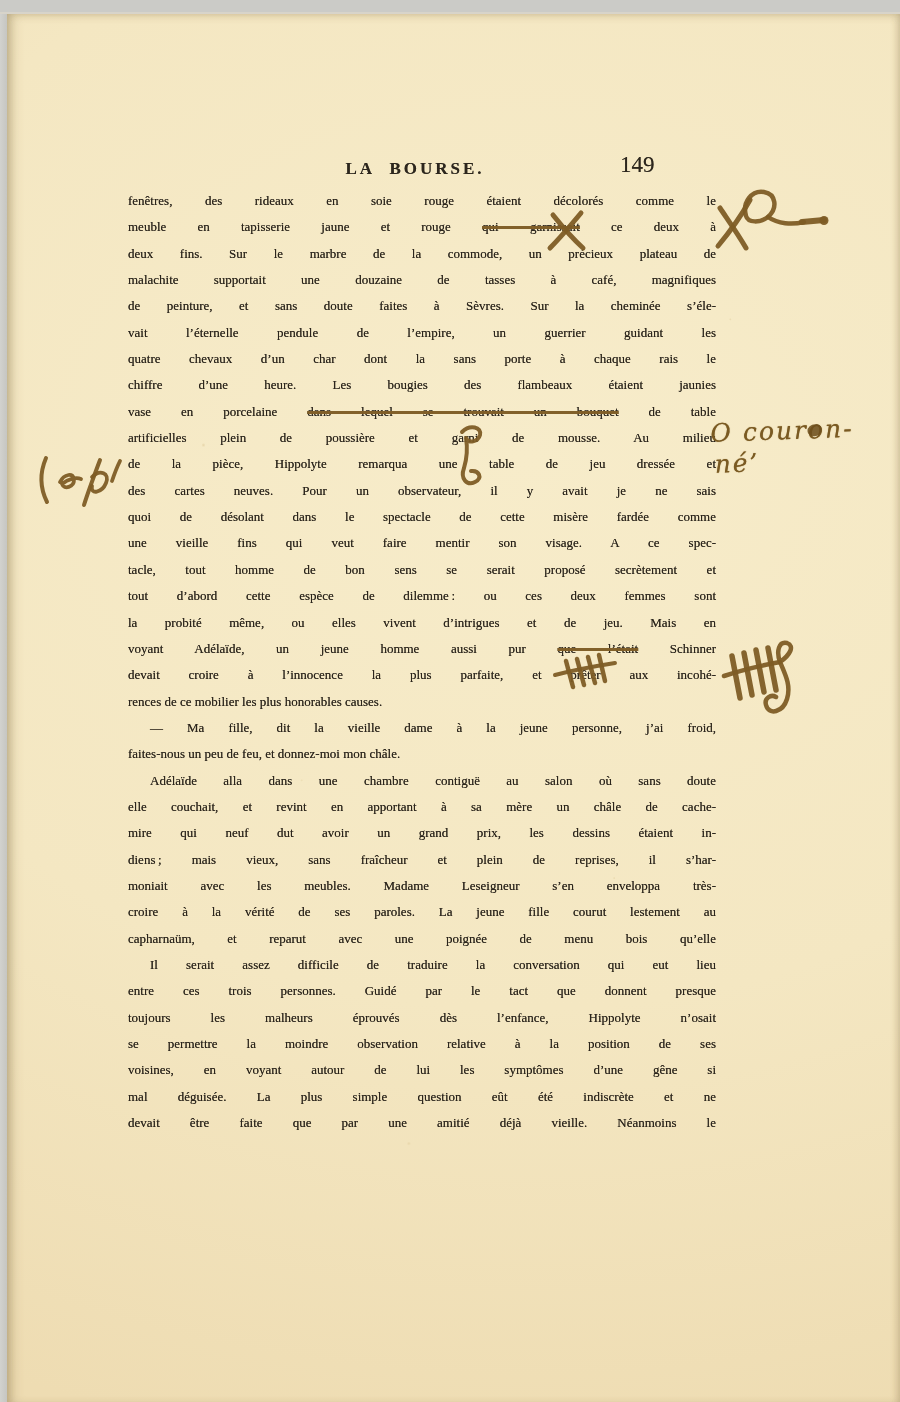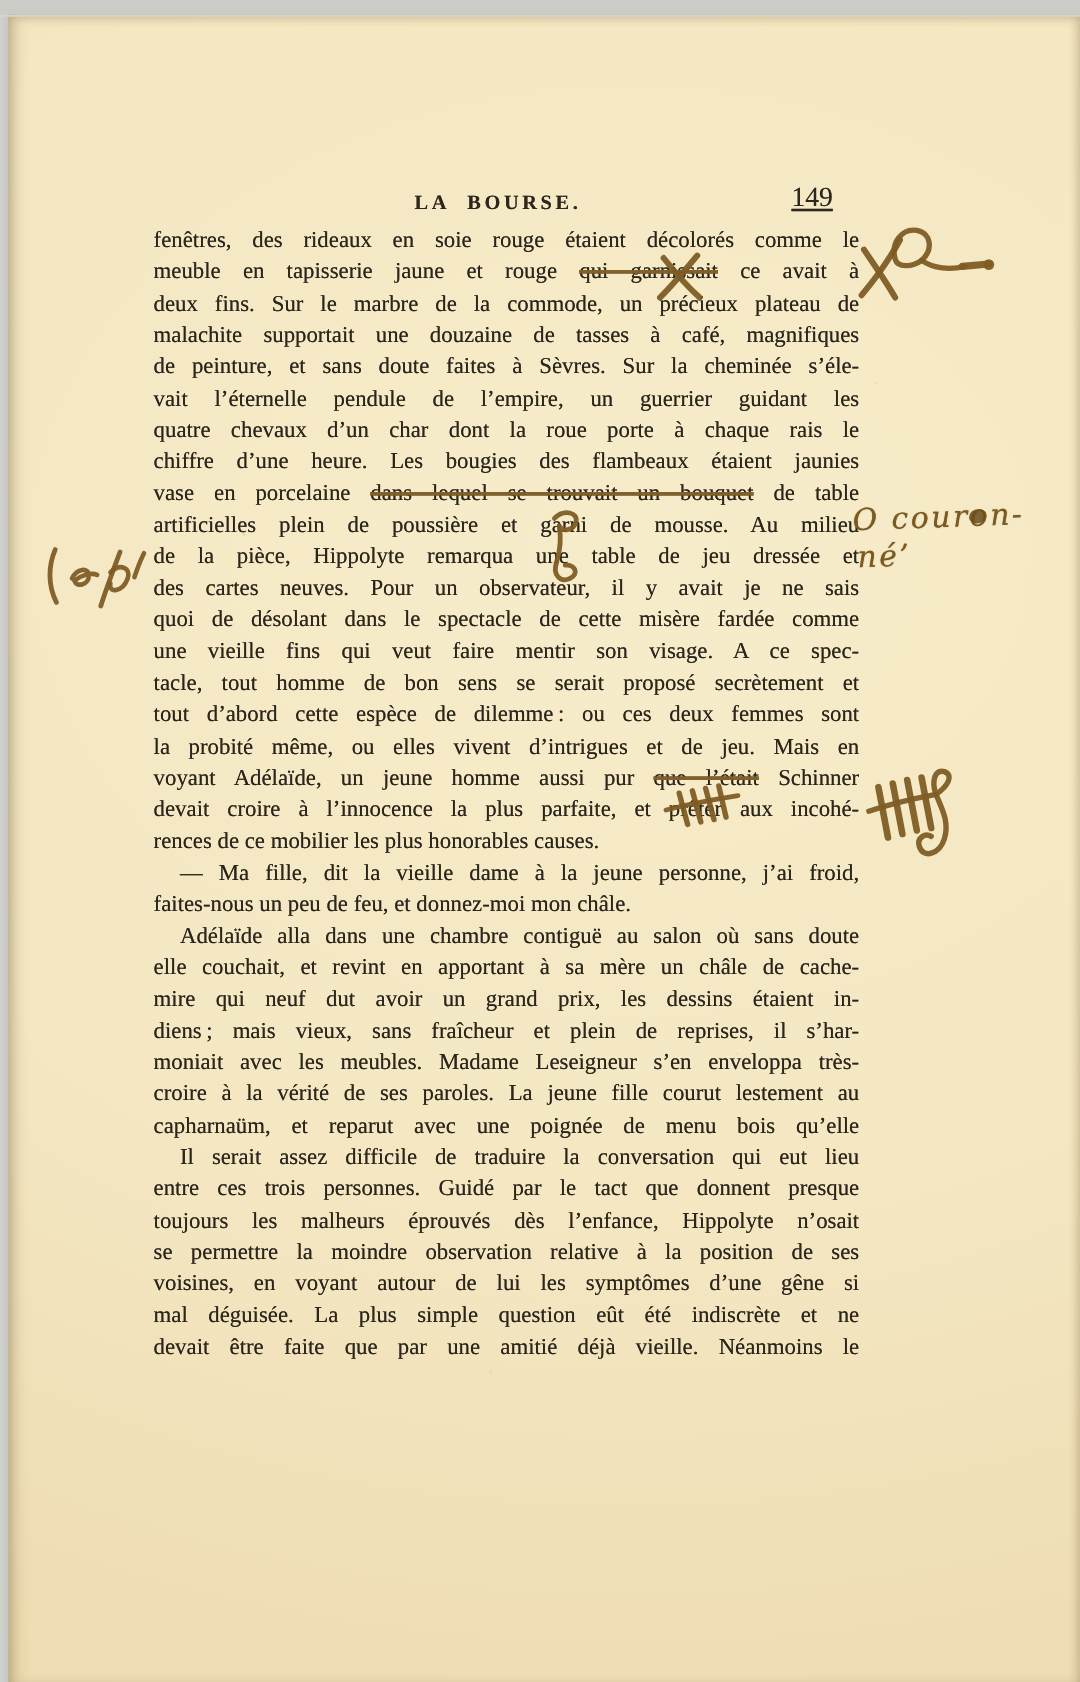--- a/index.html
+++ b/index.html
@@ -34,29 +34,28 @@
 
   
   .running-title{
     position:absolute;left:128px;top:147px;width:574px;
     text-align:center;font-weight:bold;font-size:17px;
     letter-spacing:3px;word-spacing:8px;color:#2c261d;
     text-shadow:0 0 .5px rgba(44,38,29,.6);
   }
   .page-number{
     position:absolute;left:620px;top:140px;width:74px;
-    text-align:right;font-size:23px;color:#2c261d;
+    text-align:left;font-size:23px;color:#2c261d;
     text-shadow:0 0 .5px rgba(44,38,29,.6);
-    text-decoration:underline;
   }
 
   
   .textblock{
     position:absolute;left:128px;top:176px;width:588px;
-    font-size:19px;line-height:26.35px;color:#2b251c;
+    font-size:13px;line-height:26.35px;color:#2b251c;
     text-shadow:0 0 .55px rgba(43,37,28,.75);
   }
   .line{text-align:justify;text-align-last:justify;height:26.35px;overflow:visible;}
   .line.end{text-align-last:auto;}
   .line.indent{text-indent:22px;}
   .struck{
     text-decoration:line-through;
     text-decoration-color:rgba(134,98,40,.92);
     text-decoration-thickness:3.4px;
   }
@@ -86,26 +85,26 @@
   <div class="paper"></div>
   <div class="edge-left"></div>
   <div class="edge-bottom"></div>
   <div class="edge-top"></div>
 
   <div class="running-title">LA BOURSE.</div>
   <div class="page-number">149</div>
 
   <div class="textblock">
       <div class="line"><span>fenêtres, des rideaux en soie rouge étaient décolorés comme le</span></div>
-      <div class="line"><span>meuble en tapisserie jaune et rouge </span><span class="struck">qui garnissait</span><span> ce avait à</span></div>
+      <div class="line"><span>meuble en tapisserie jaune et rouge </span><span class="struck">qui garnissait</span><span> ce deux à</span></div>
       <div class="line"><span>deux fins. Sur le marbre de la commode, un précieux plateau de</span></div>
       <div class="line"><span>malachite supportait une douzaine de tasses à café, magnifiques</span></div>
       <div class="line"><span>de peinture, et sans doute faites à Sèvres. Sur la cheminée s’éle-</span></div>
       <div class="line"><span>vait l’éternelle pendule de l’empire, un guerrier guidant les</span></div>
-      <div class="line"><span>quatre chevaux d’un char dont la roue porte à chaque rais le</span></div>
+      <div class="line"><span>quatre chevaux d’un char dont la sans porte à chaque rais le</span></div>
       <div class="line"><span>chiffre d’une heure. Les bougies des flambeaux étaient jaunies</span></div>
       <div class="line"><span>vase en porcelaine </span><span class="struck">dans lequel se trouvait un bouquet</span><span> de table</span></div>
       <div class="line"><span>artificielles plein de poussière et garni de mousse. Au milieu</span></div>
       <div class="line"><span>de la pièce, Hippolyte remarqua une table de jeu dressée et</span></div>
       <div class="line"><span>des cartes neuves. Pour un observateur, il y avait je ne sais</span></div>
       <div class="line"><span>quoi de désolant dans le spectacle de cette misère fardée comme</span></div>
       <div class="line"><span>une vieille fins qui veut faire mentir son visage. A ce spec-</span></div>
       <div class="line"><span>tacle, tout homme de bon sens se serait proposé secrètement et</span></div>
       <div class="line"><span>tout d’abord cette espèce de dilemme : ou ces deux femmes sont</span></div>
       <div class="line"><span>la probité même, ou elles vivent d’intrigues et de jeu. Mais en</span></div>

